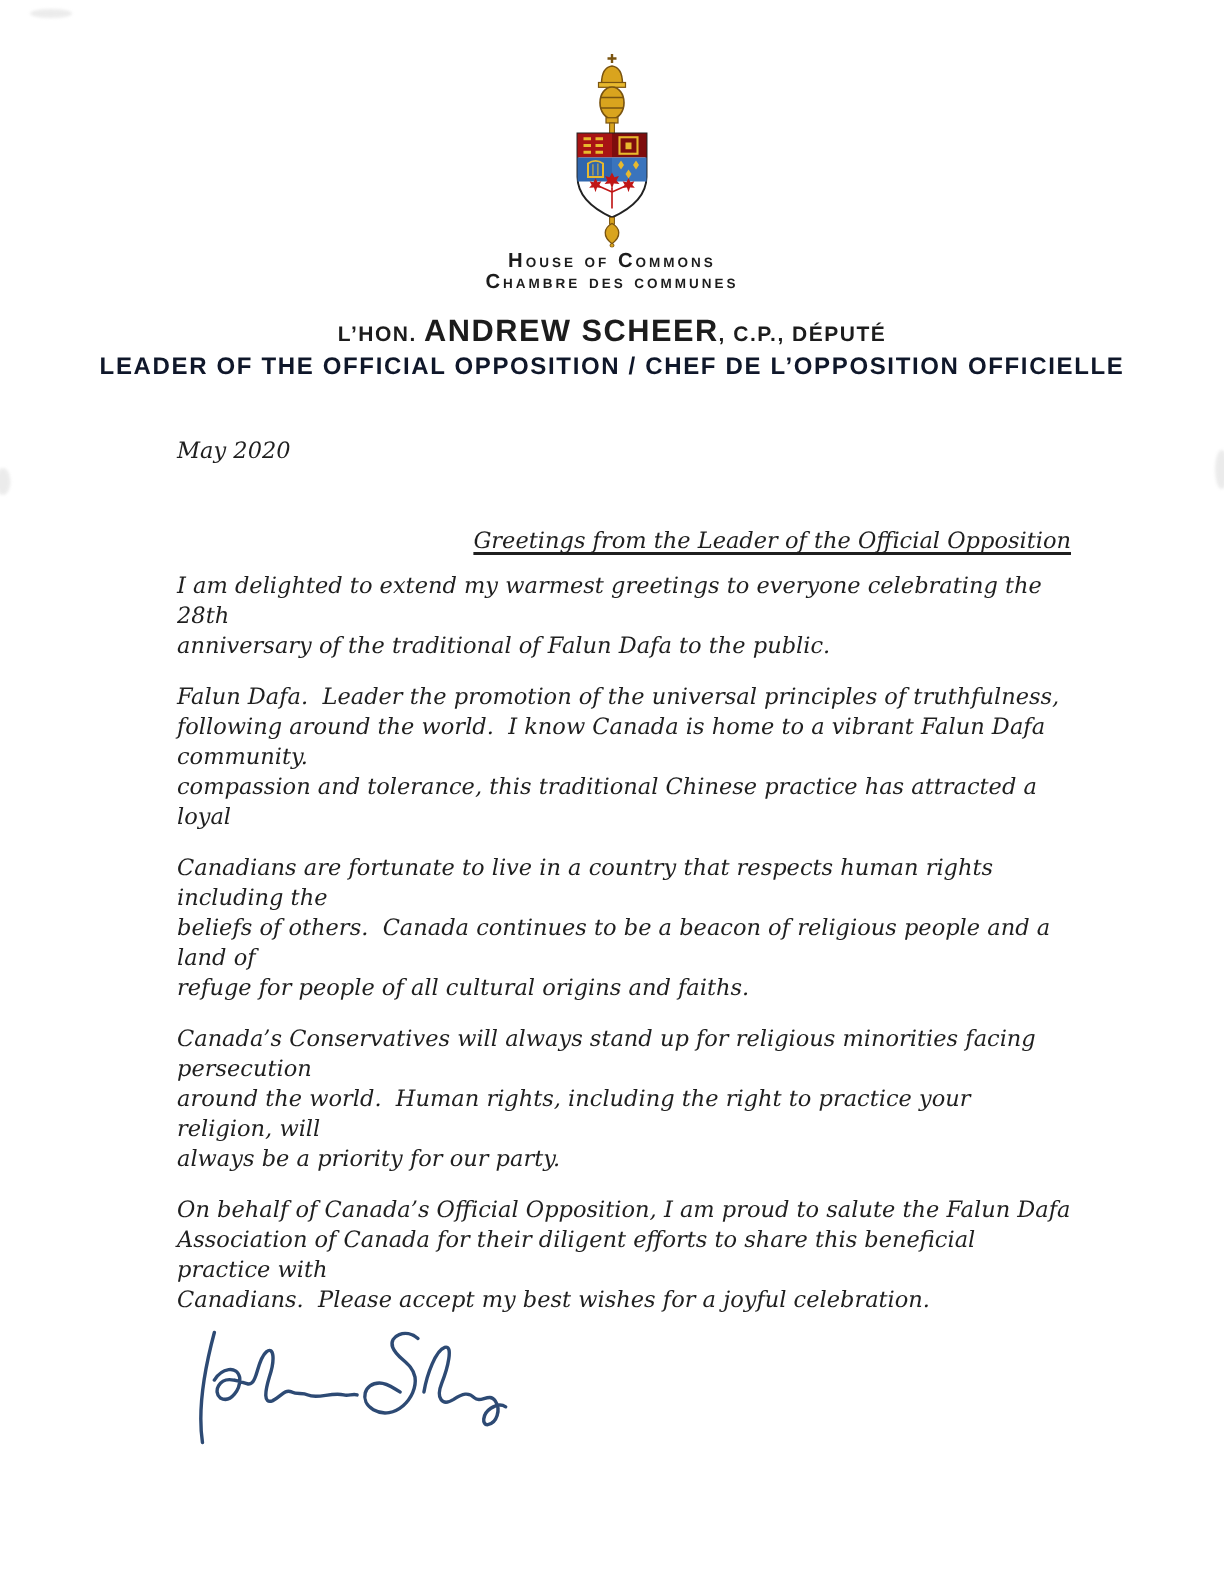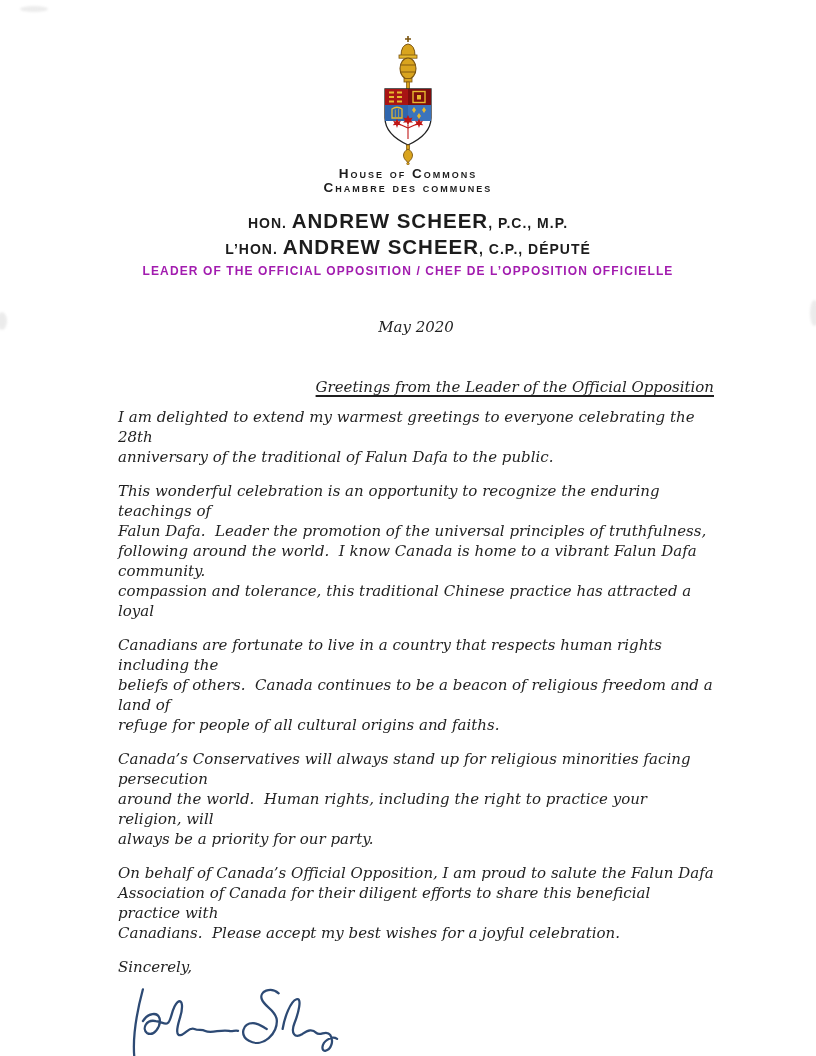--- a/index.html
+++ b/index.html
@@ -39,33 +39,33 @@
     line-height: 23px;
     letter-spacing: 1px;
     text-transform: uppercase;
   }
   .honorific { font-size: 14px; }
   .member-name { font-size: 20.5px; }
   .role-line {
     margin-top: 3px;
     font-family: "Liberation Sans", sans-serif;
     font-weight: bold;
-    color: #a21caf;
-    font-size: 12px;
+    color: #0f172a;
+    font-size: 16px;
     line-height: 15px;
     letter-spacing: 1.1px;
     text-transform: uppercase;
   }
   
   .letter-body {
     margin: 0 102px 0 118px; 
     font-style: italic;
     font-size: 15px;
   }
-  .date { margin: 38px 0 0 0; line-height: 20px; text-align: center; }
+  .date { margin: 38px 0 0 0; line-height: 20px; }
   .title {
     margin: 40px 0 0 0;
     font-size: 15px;
     font-weight: normal;
     font-style: italic;
     text-align: right;
     line-height: 20px;
   }
   .title .title-text {
     text-decoration: underline;
@@ -153,63 +153,60 @@
       <path d="M45,114 C50.5,117 51.5,122.5 45,127.5 C38.5,122.5 39.5,117 45,114 Z" fill="#d9a41e" stroke="#7a5410" stroke-width="0.9"></path>
       <circle cx="45" cy="128.6" r="1.3" fill="#d9a41e" stroke="#7a5410" stroke-width="0.6"></circle>
     </svg>
 
     <div class="org">
       <div class="org-line">House of Commons</div>
       <div class="org-line">Chambre des communes</div>
     </div>
 
     <div class="member">
-      <div class="member-line"><span class="honorific">Hon. </span><span class="member-name">Andrew Scheer</span><span class="honorific">, P.C., M.P.</span></div>
       <div class="member-line"><span class="honorific">L’Hon. </span><span class="member-name">Andrew Scheer</span><span class="honorific">, C.P., Député</span></div>
       <div class="role-line">Leader of the Official Opposition / Chef de l’Opposition Officielle</div>
     </div>
   </header>
 
   <main class="letter-body">
 
     <p class="date">May 2020</p>
 
     <h1 class="title"><span class="title-text">Greetings from the Leader of the Official Opposition</span></h1>
 
     <p class="para first">
       <span class="line">I am delighted to extend my warmest greetings to everyone celebrating the 28th</span>
       <span class="line">anniversary of the traditional of Falun Dafa to the public.</span>
     </p>
 
     <p class="para">
-      <span class="line">This wonderful celebration is an opportunity to recognize the enduring teachings of</span>
       <span class="line">Falun Dafa.  Leader the promotion of the universal principles of truthfulness,</span>
       <span class="line">following around the world.  I know Canada is home to a vibrant Falun Dafa community.</span>
       <span class="line">compassion and tolerance, this traditional Chinese practice has attracted a loyal</span>
     </p>
 
     <p class="para">
       <span class="line">Canadians are fortunate to live in a country that respects human rights including the</span>
-      <span class="line">beliefs of others.  Canada continues to be a beacon of religious freedom and a land of</span>
+      <span class="line">beliefs of others.  Canada continues to be a beacon of religious people and a land of</span>
       <span class="line">refuge for people of all cultural origins and faiths.</span>
     </p>
 
     <p class="para">
       <span class="line">Canada’s Conservatives will always stand up for religious minorities facing persecution</span>
       <span class="line">around the world.  Human rights, including the right to practice your religion, will</span>
       <span class="line">always be a priority for our party.</span>
     </p>
 
     <p class="para">
       <span class="line">On behalf of Canada’s Official Opposition, I am proud to salute the Falun Dafa</span>
       <span class="line">Association of Canada for their diligent efforts to share this beneficial practice with</span>
       <span class="line">Canadians.  Please accept my best wishes for a joyful celebration.</span>
     </p>
 
-    <p class="closing">Sincerely,</p>
 
     <div class="signature-wrap">
       <svg width="218" height="80" viewBox="0 0 220 80" xmlns="http://www.w3.org/2000/svg" aria-hidden="true">
         <g fill="none" stroke="#2d4a74" stroke-width="2.3" stroke-linecap="round" stroke-linejoin="round">
 
           <path d="M3,78 C0,58 4,30 11,4"></path>
 
           <path d="M11,36 C16,28 26,26 28,34 C29,42 22,52 15,48 C10,44 14,34 24,36 C30,37 34,40 36,38 C40,36 40,22 46,17 C51,13 52,22 48,34 C45,44 44,52 50,50 C56,47 58,42 63,44 C67,46 70,44 74,46 C80,49 90,44 98,46 C101,47 104,45 107,46"></path>
 
           <path d="M148,8 C140,1 128,6 131,14 C134,22 144,24 146,34 C148,48 132,64 118,56 C108,50 112,38 122,38 C128,38 132,42 136,44"></path>

